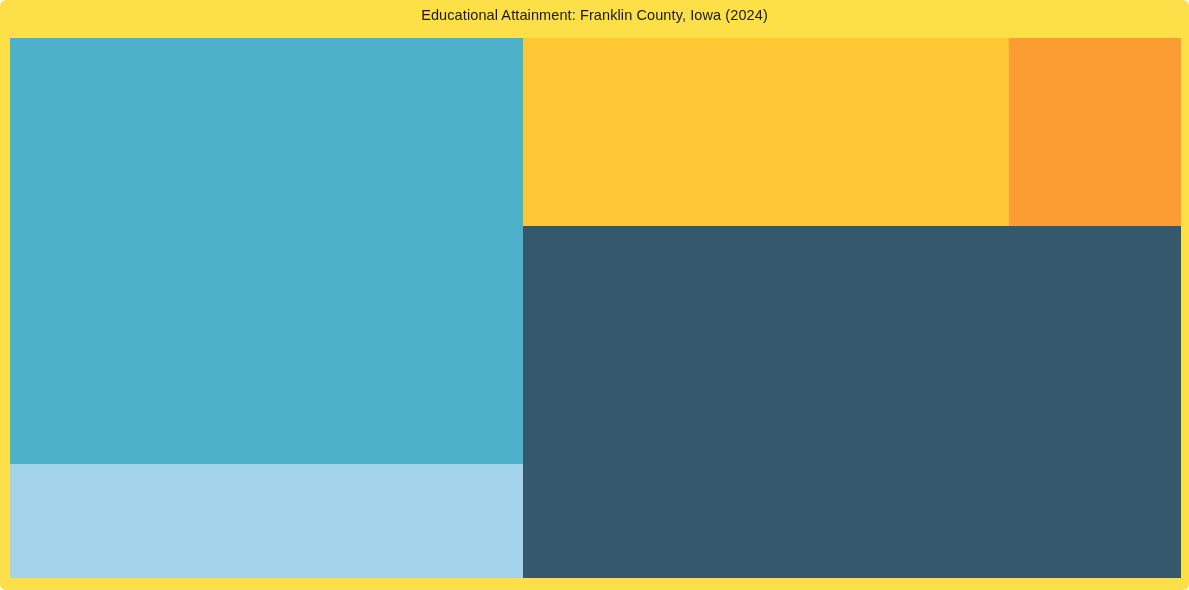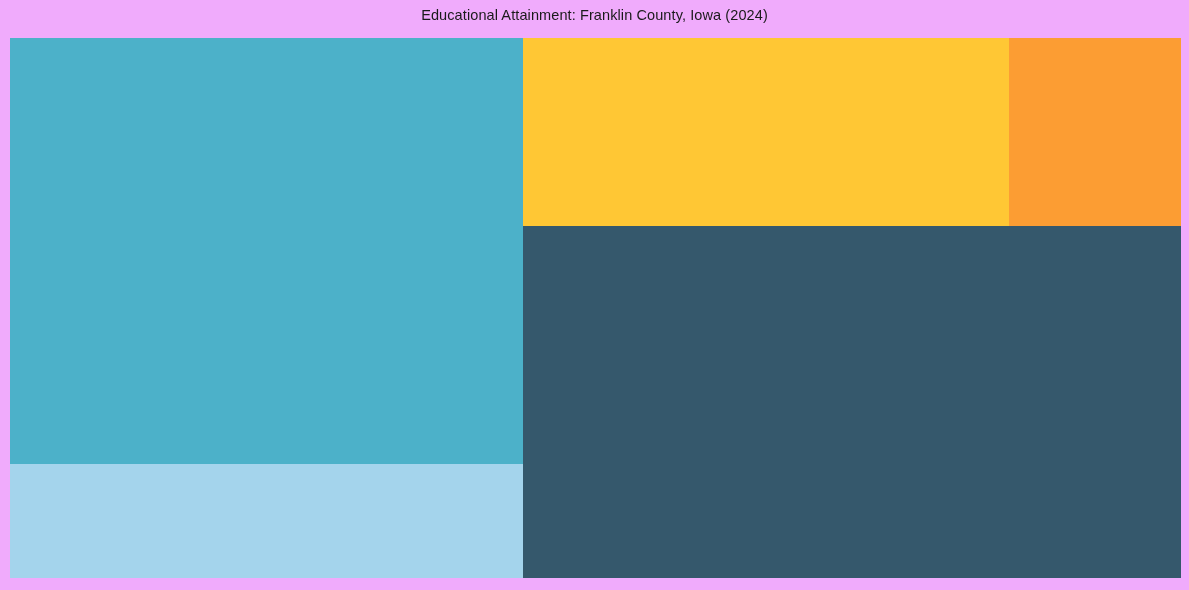--- a/index.html
+++ b/index.html
@@ -49,21 +49,21 @@
   
   #tile-0 { left: 0px;   top: 0px;   width: 513px; height: 426px; }
   #tile-1 { left: 513px; top: 0px;   width: 486px; height: 188px; }
   #tile-2 { left: 999px; top: 0px;   width: 172px; height: 188px; }
   #tile-3 { left: 513px; top: 188px; width: 658px; height: 352px; }
   #tile-4 { left: 0px;   top: 426px; width: 513px; height: 114px; }
 </style>
 </head>
 <body>
 
-<div id="figure" style="background: #f0abfc;">
+<div id="figure" style="background: #fde047; border-radius: 6px;">
 
   <div id="chart-title" style="color: rgb(26, 26, 26);">Educational Attainment: Franklin County, Iowa (2024)</div>
 
   <div id="treemap" style="left: 10px; top: 38px; width: 1171px; height: 540px;">
 
     <div class="tile" id="tile-0" title="High school graduate (includes equivalency) — 36%" style="left: 0px; top: 0px; width: 513px; height: 426px; background: rgb(76, 177, 201);">
       
     </div>
 
     <div class="tile" id="tile-1" title="Some college, no degree — 14.4%" style="left: 513px; top: 0px; width: 486px; height: 188px; background: rgb(255, 199, 52);">

